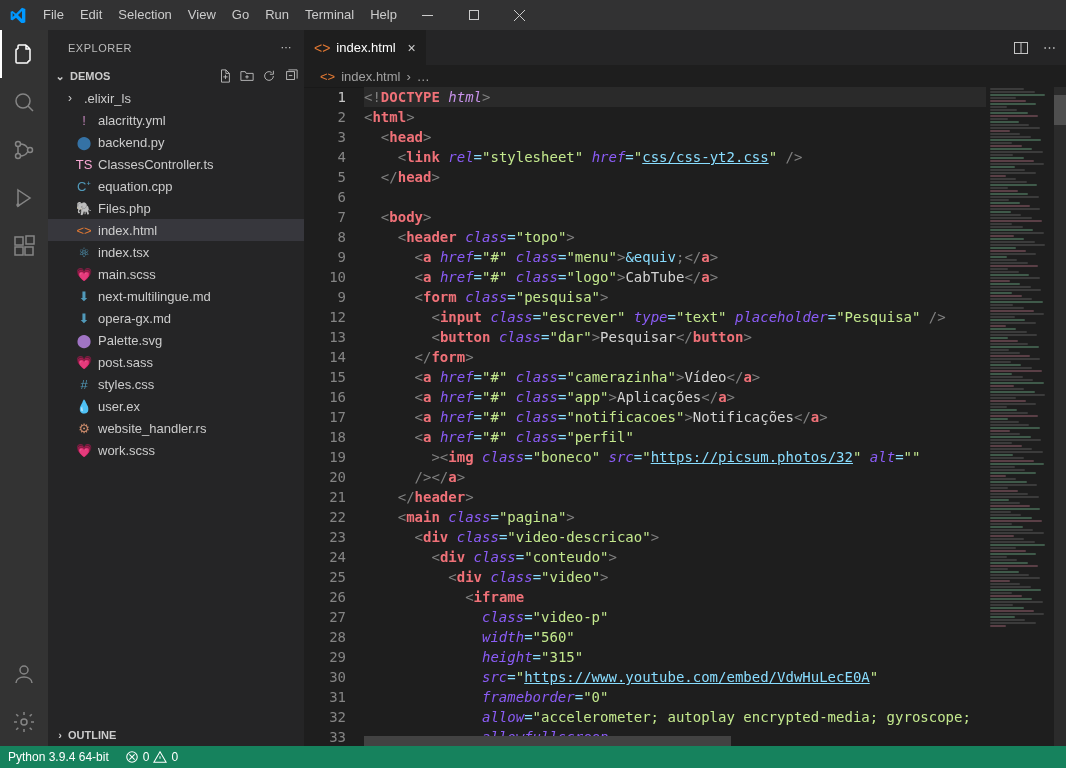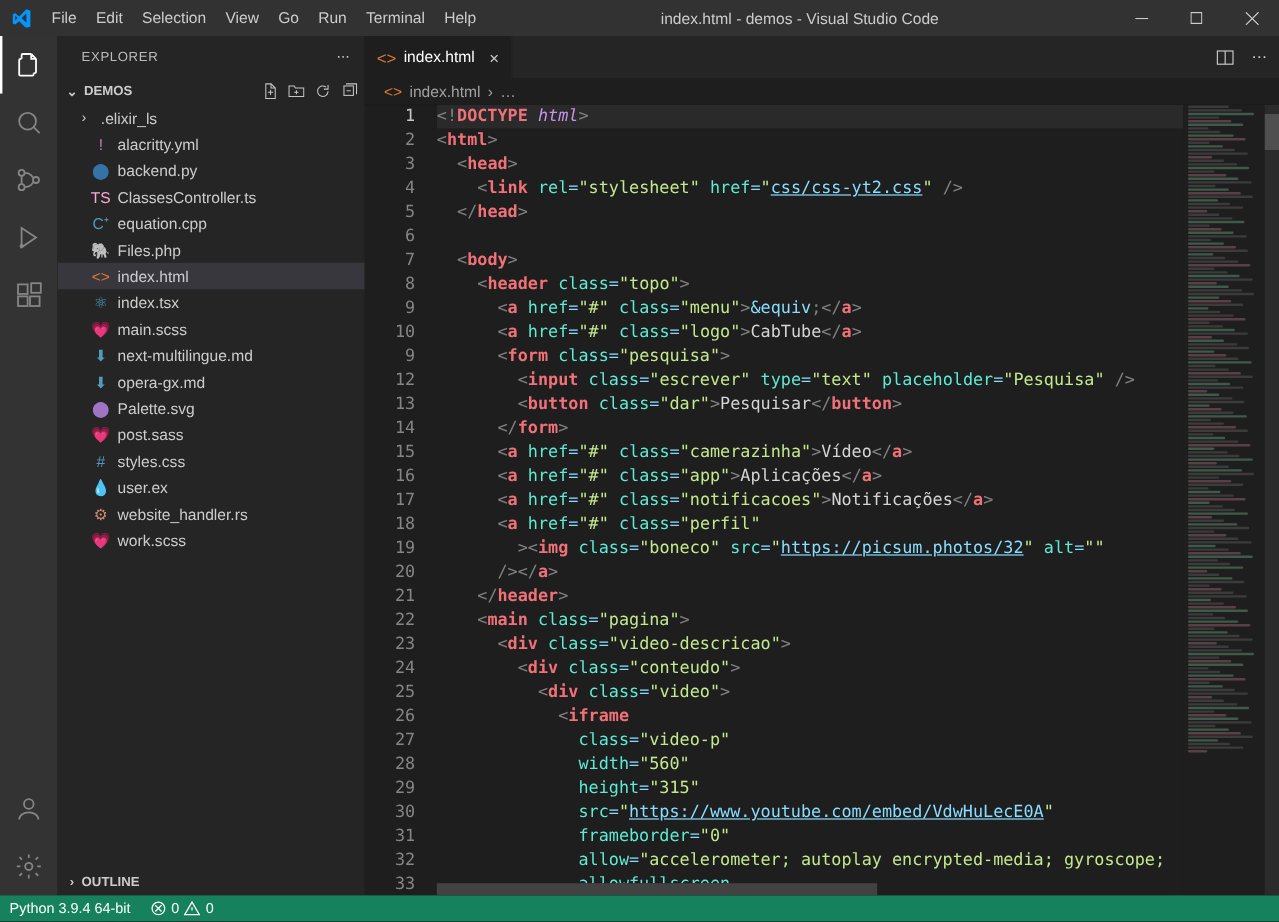--- a/index.html
+++ b/index.html
@@ -57,21 +57,21 @@
 .gutter { width: 60px; text-align: right; padding-right: 18px; color: #858585; font-family: "Consolas","Menlo",monospace; font-size: 14px; line-height: 20px; padding-top: 0; }
 .gutter .ln.active { color: #c6c6c6; }
 .code { flex: 1; font-family: "Consolas","Menlo",monospace; font-size: 14px; line-height: 20px; white-space: pre; color: #d4d4d4; overflow: hidden; }
 .code .line { height: 20px; }
 .code .line.active { background: #2a2a2a; }
 
 
 .pun { color: #808080; }
 .tag { color: #f07178; font-weight: bold; }
 .doctype { color: #f07178; font-weight: bold; }
-.attr { color: #5eead4; }
+.attr { color: #8b5cf6; font-style: italic; }
 .op { color: #89ddff; }
 .str { color: #c3e88d; }
 .link { color: #89ddff; text-decoration: underline; }
 .txt { color: #d4d4d4; }
 .ent { color: #89ddff; }
 .iden { color: #c792ea; font-style: italic; }
 
 .minimap { width: 80px; background: #1e1e1e; position: relative; overflow: hidden; }
 .minimap .mm-line { height: 2px; margin: 1px 4px; background: #3b3b3b; border-radius: 1px; }
 .minimap .scroll-overlay { position:absolute; right:0; top:0; width:12px; height:100%; background:#2b2b2b; }
@@ -100,21 +100,20 @@
   <div class="menus">
     <div class="menu-item">File</div>
     <div class="menu-item">Edit</div>
     <div class="menu-item">Selection</div>
     <div class="menu-item">View</div>
     <div class="menu-item">Go</div>
     <div class="menu-item">Run</div>
     <div class="menu-item">Terminal</div>
     <div class="menu-item">Help</div>
   </div>
-  <div class="title">index.html - demos - Visual Studio Code</div>
   <div class="window-controls">
     <div class="wc">
         <svg width="11" height="1">
           <rect width="11" height="1" fill="#cccccc"></rect>
         </svg>
       </div>
     <div class="wc">
         <svg width="10" height="10">
           <rect x="0.5" y="0.5" width="9" height="9" fill="none" stroke="#cccccc"></rect>
         </svg>

